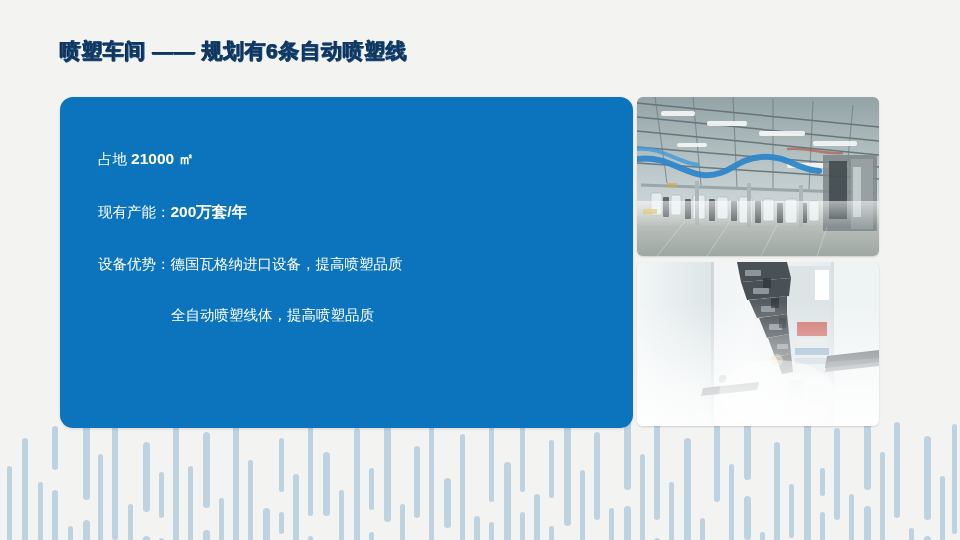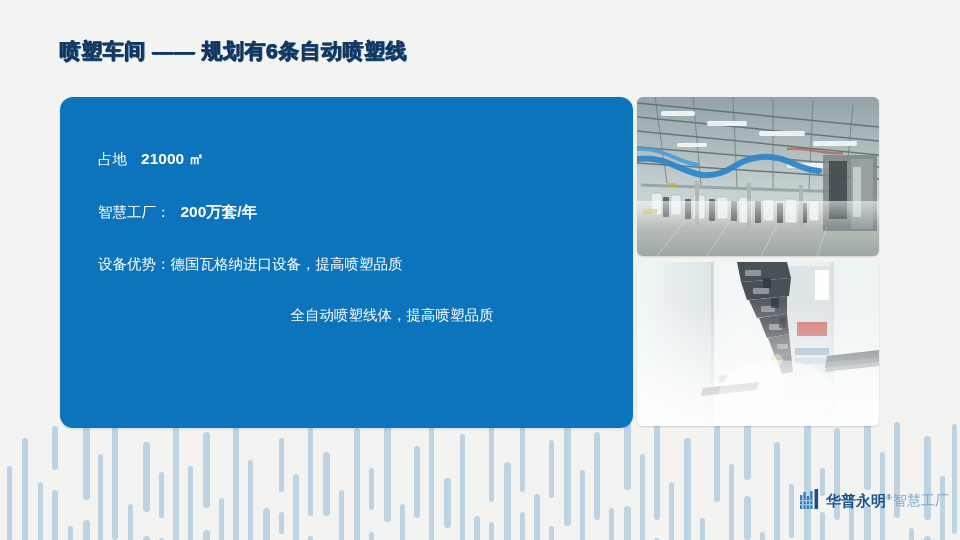--- a/index.html
+++ b/index.html
@@ -74,22 +74,22 @@
     right: 20px;
   }
   .info-line {
     color: #ffffff;
     font-size: 14.5px;
     line-height: 1.35;
     margin-bottom: 32px;
     white-space: nowrap;
   }
   .info-line:last-child { margin-bottom: 0; }
-  .info-line b { font-weight: bold; font-size: 15.5px; margin-left: 10px; }
-  .info-line.indented { padding-left: 73px; text-align: center; }
+  .info-line b { font-weight: bold; font-size: 15.5px; }
+  .info-line.indented { padding-left: 73px; }
 
   
   .photo {
     position: absolute;
     border-radius: 6px;
     overflow: hidden;
     background: #cfd6d6;
     box-shadow: 0 1px 2px rgba(0,0,0,0.15);
   }
   #photo-workshop {
@@ -225,21 +225,21 @@
       <div class="deco-bar" style="left: 952px; top: 16px; width: 5px; height: 110px; background: rgb(189, 211, 226);"></div>
     </div>
 
   <div id="title-row">
     <span id="page-title">喷塑车间 —— 规划有6条自动喷塑线</span>
   </div>
 
   <div id="info-panel">
     <div id="info-list">
         <div class="info-line"><span>占地 </span><b>21000 ㎡</b></div>
-        <div class="info-line"><span>智慧工厂：</span><b>200万套/年</b></div>
+        <div class="info-line"><span>现有产能：</span><b>200万套/年</b></div>
         <div class="info-line"><span>设备优势：德国瓦格纳进口设备，提高喷塑品质</span></div>
         <div class="info-line indented"><span>全自动喷塑线体，提高喷塑品质</span></div>
       </div>
   </div>
 
   <div class="photo" id="photo-workshop">
     <svg viewBox="0 0 242 159" preserveAspectRatio="none">
       <defs>
         <linearGradient id="wsRoof" x1="0" y1="0" x2="0" y2="1">
           <stop offset="0%" stop-color="#93a3a6"></stop>
@@ -397,35 +397,14 @@
       <rect x="146" y="112" width="50" height="52" fill="#e4eaeb" opacity="0.8"></rect>
       <rect x="152" y="118" width="16" height="22" fill="#d8dfe0" opacity="0.8"></rect>
       <rect x="172" y="124" width="18" height="20" fill="#dfe5e6" opacity="0.8"></rect>
       <circle cx="140" cy="98" r="6" fill="#e8d89a" opacity="0.5"></circle>
 
       <rect x="0" y="40" width="242" height="124" fill="url(#bthMist)"></rect>
       <ellipse cx="140" cy="132" rx="58" ry="34" fill="#ffffff" opacity="0.45"></ellipse>
     </svg>
   </div>
 
-  <div id="logo">
-    <span id="logo-mark">
-      <svg width="21" height="20" viewBox="0 0 21 20">
-        <rect x="14.5" y="0" width="3.6" height="20" fill="#15528f"></rect>
-        <g fill="#2f7bbd">
-          <rect x="0" y="6" width="2.3" height="14"></rect>
-          <rect x="3.4" y="3" width="2.3" height="17"></rect>
-          <rect x="6.8" y="7" width="2.3" height="13"></rect>
-          <rect x="10.2" y="2" width="2.3" height="18"></rect>
-        </g>
-        <g fill="#9dc2de">
-          <rect x="0" y="11" width="12.5" height="1.4"></rect>
-          <rect x="0" y="15" width="12.5" height="1.4"></rect>
-        </g>
-      </svg>
-    </span>
-    <span id="logo-brand">
-      <span>华普永明</span><span id="logo-tm">®</span>
-    </span>
-    <span id="logo-sub">智慧工厂</span>
-  </div>
 
 </div>
 
 </body></html>

